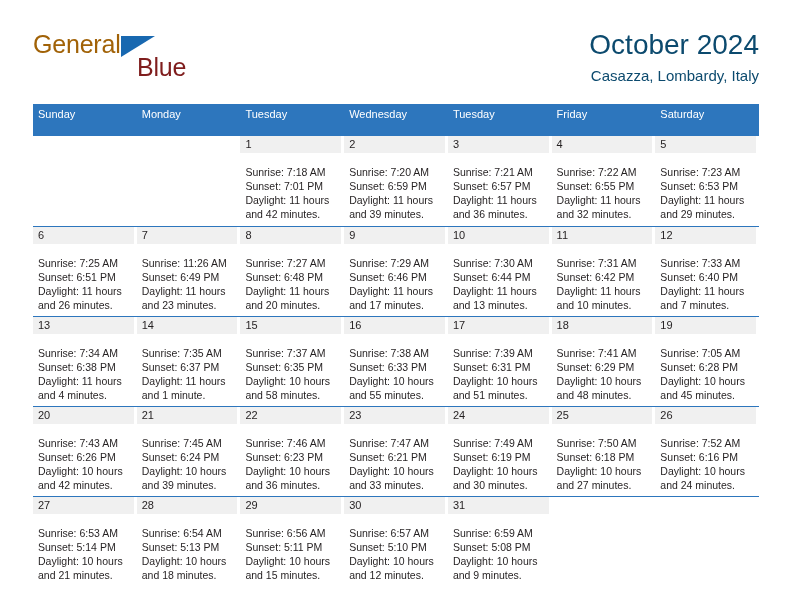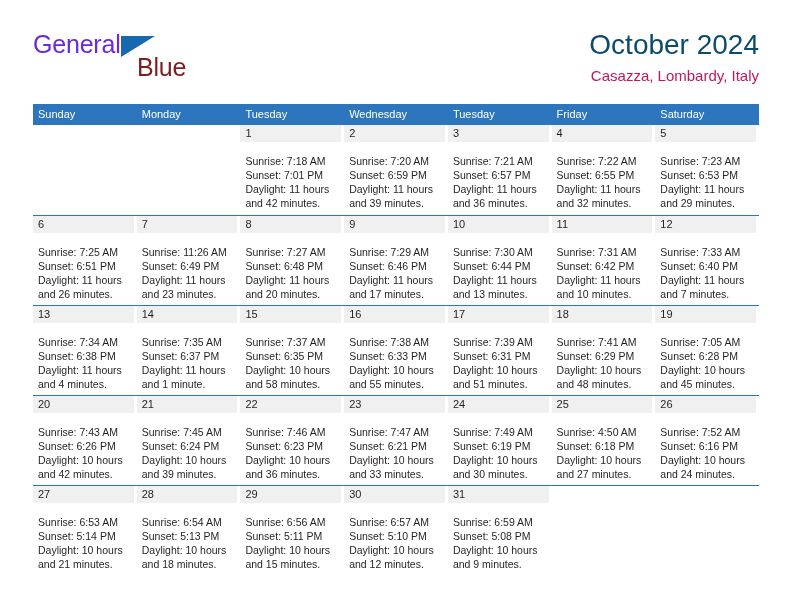--- a/index.html
+++ b/index.html
@@ -35,21 +35,21 @@
     top: 2px;
     width: 240px;
     height: 60px;
   }
   .brand-general {
     position: absolute;
     left: 0;
     top: 0;
     font-size: 25px;
     letter-spacing: -0.2px;
-    color: #6d28d9;
+    color: #a16207;
     font-family: "Liberation Sans", sans-serif;
   }
   .brand-blue {
     position: absolute;
     left: 56px;
     top: 23px;
     font-size: 25px;
     letter-spacing: -0.2px;
     color: #7f1d1d;
     font-family: "Liberation Sans", sans-serif;
@@ -71,37 +71,37 @@
     text-align: right;
   }
   .cal-title {
     font-size: 28px;
     color: #0c4a6e;
     line-height: 34px;
     white-space: nowrap;
   }
   .cal-subtitle {
     font-size: 15px;
-    color: #be185d;
+    color: #0c4a6e;
     line-height: 22px;
     margin-top: 3px;
     white-space: nowrap;
   }
 
   
   .calendar {
     position: absolute;
     left: 33px;
     top: 104px;
     width: 726px;
   }
   .weekday-row {
     display: flex;
     background: #2d76bd;
-    height: 21px;
+    height: 32px;
   }
   .weekday {
     flex: 1 1 0;
     color: #ffffff;
     font-size: 11px;
     line-height: 21px;
     padding-left: 5px;
     box-sizing: border-box;
     white-space: nowrap;
     overflow: hidden;
@@ -397,21 +397,21 @@
             <div class="day-info">
               <div>Sunrise: 7:49 AM</div>
               <div>Sunset: 6:19 PM</div>
               <div>Daylight: 10 hours</div>
               <div>and 30 minutes.</div>
             </div>
           </div>
           <div class="day-cell">
             <div class="daynum-band">25</div>
             <div class="day-info">
-              <div>Sunrise: 4:50 AM</div>
+              <div>Sunrise: 7:50 AM</div>
               <div>Sunset: 6:18 PM</div>
               <div>Daylight: 10 hours</div>
               <div>and 27 minutes.</div>
             </div>
           </div>
           <div class="day-cell">
             <div class="daynum-band">26</div>
             <div class="day-info">
               <div>Sunrise: 7:52 AM</div>
               <div>Sunset: 6:16 PM</div>

